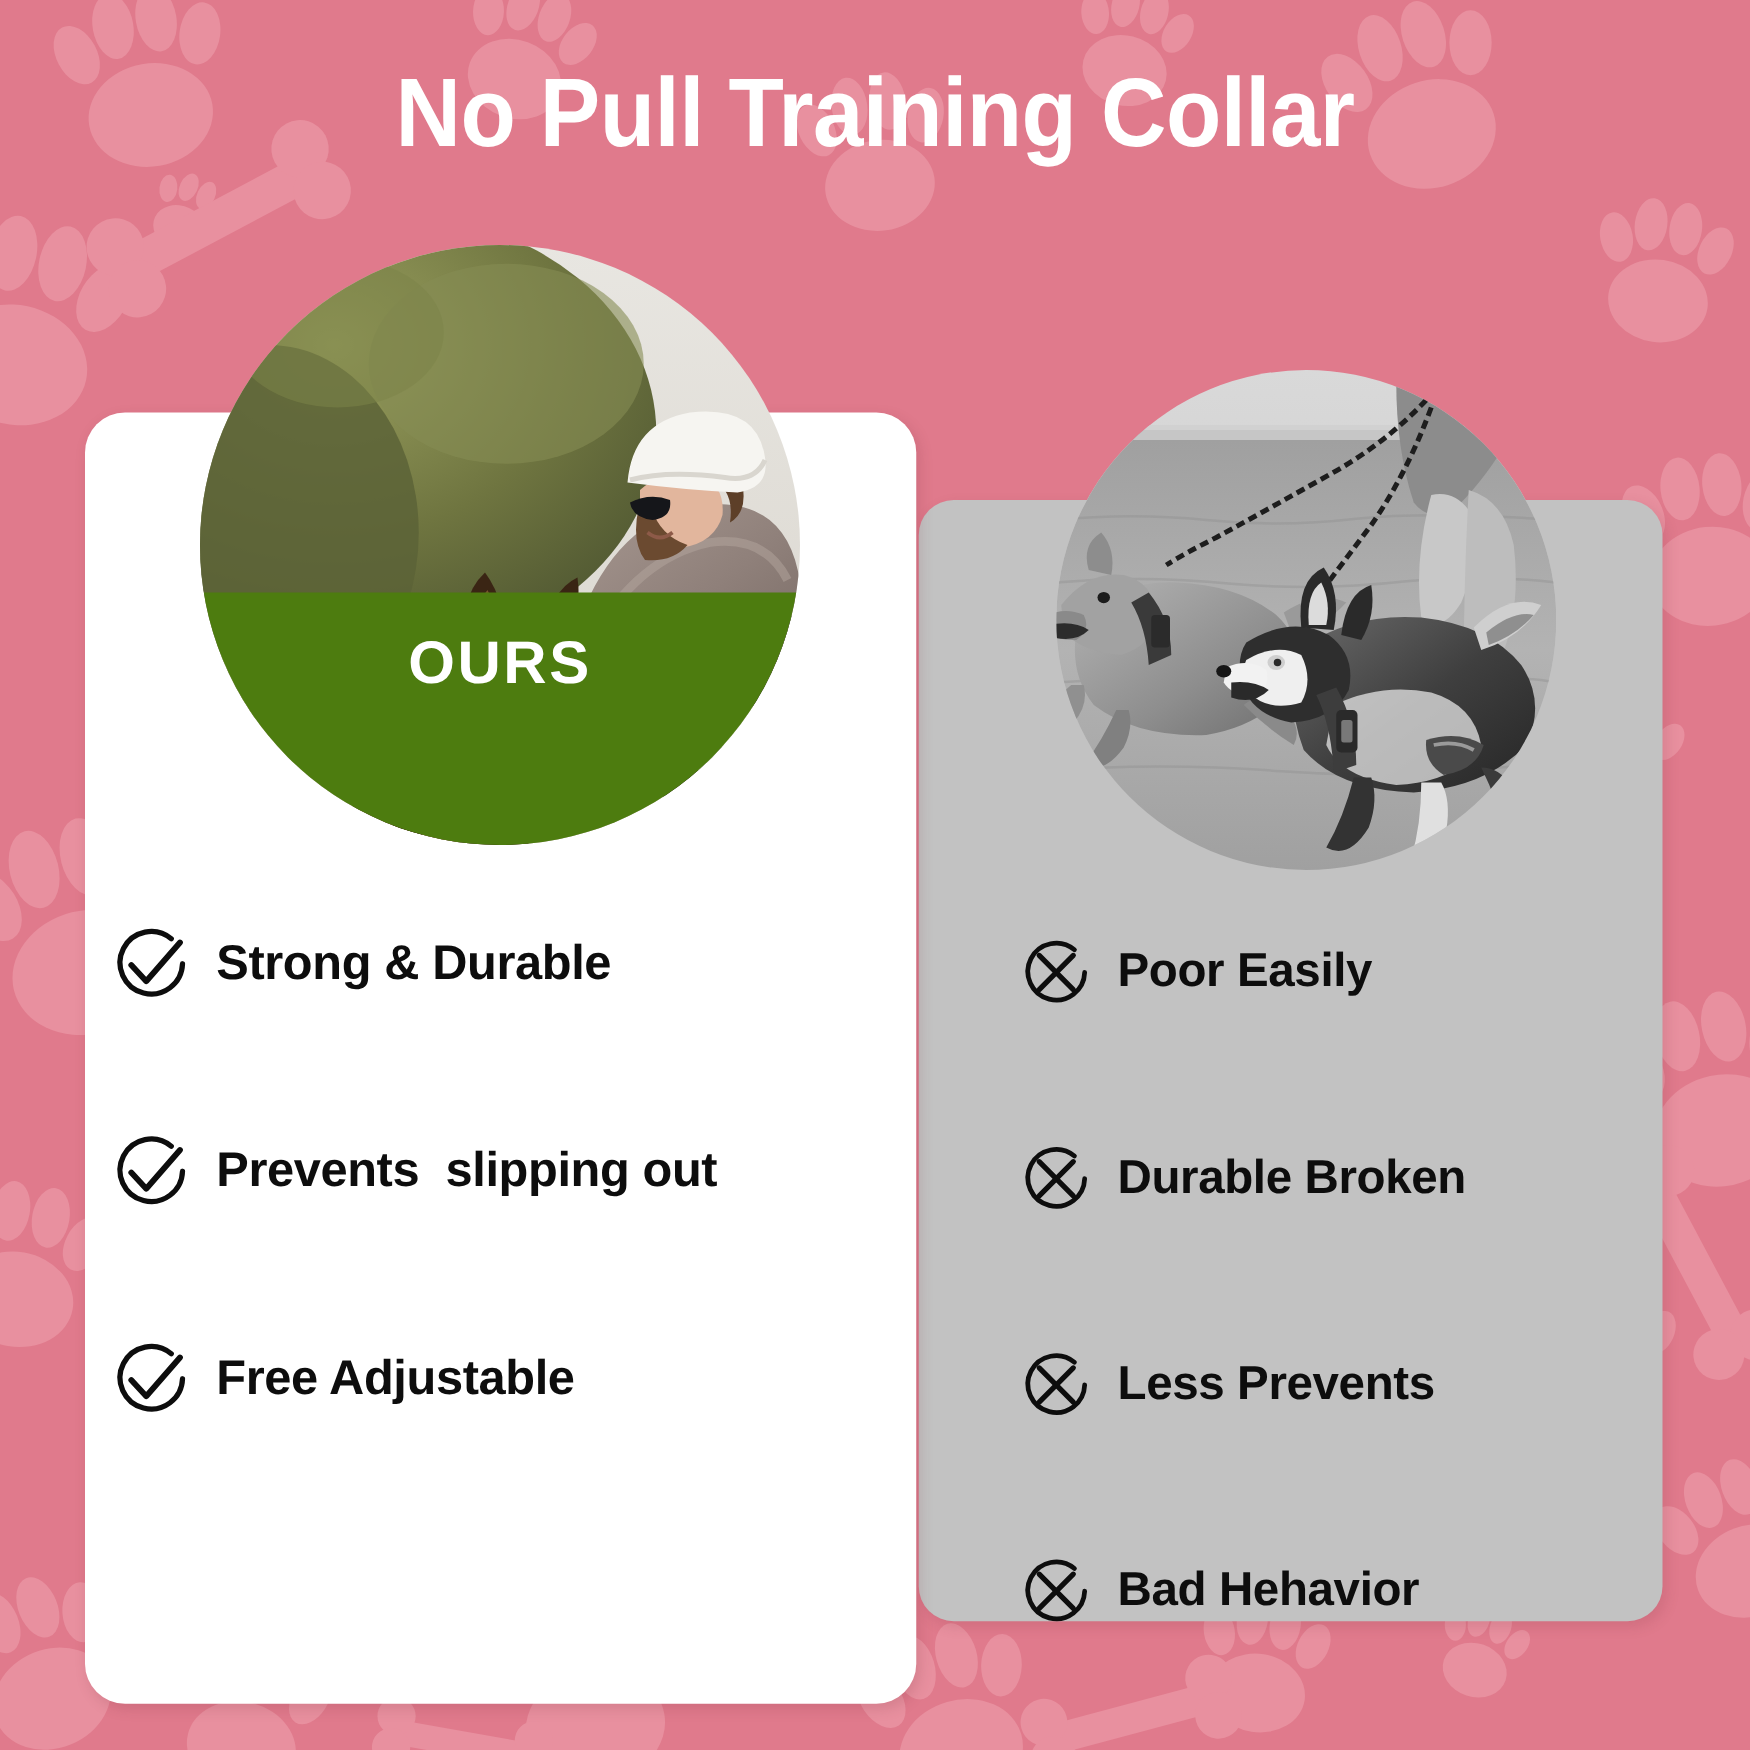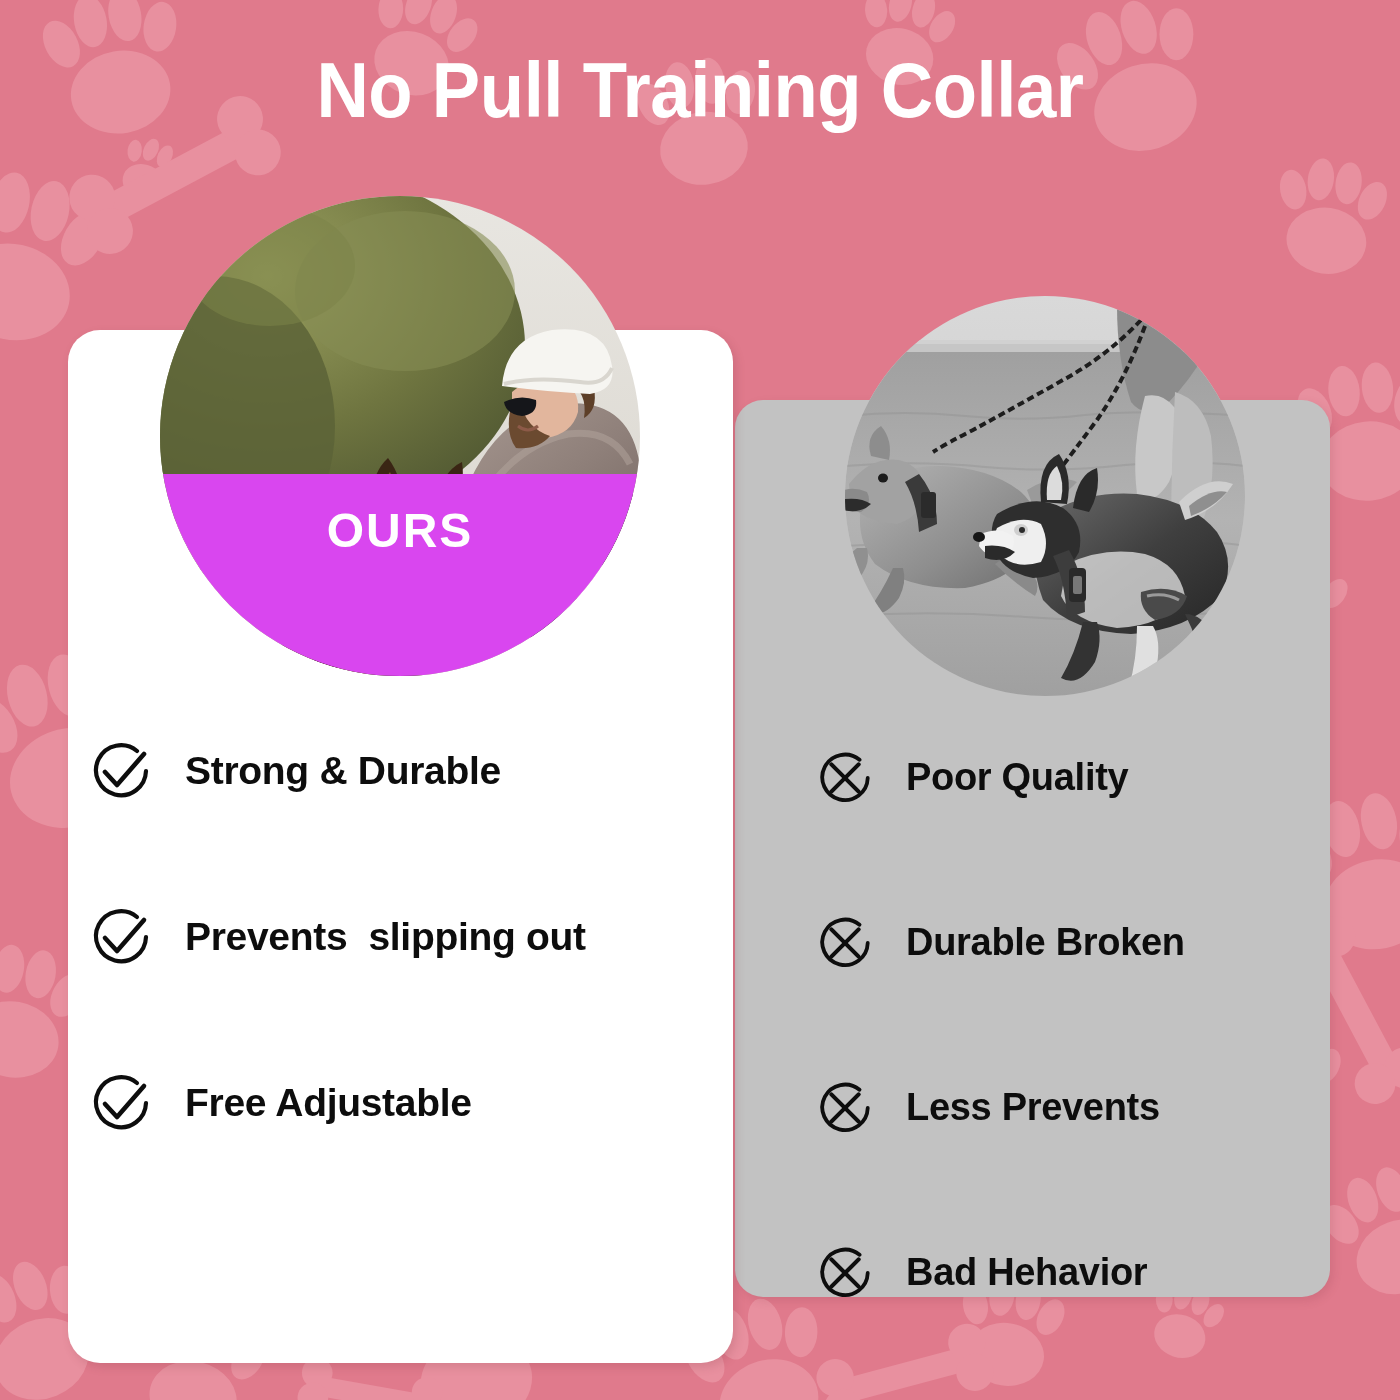--- a/index.html
+++ b/index.html
@@ -63,21 +63,21 @@
   
   .label-band {
     position:absolute;
     left:0; right:0; bottom:0;
     height:42%;
     display:flex;
     align-items:flex-start;
     justify-content:center;
     padding-top:6%;
   }
-  #ours-band { background:#d946ef; }
+  #ours-band { background:#4d7c0f; }
   #others-band { background:#fbfbfb; }
 
   .band-text {
     font-size:50px;
     font-weight:bold;
     letter-spacing:2px;
   }
   #ours-label { color:#ffffff; font-size:48px; }
   #others-label { color:#000000; font-size:50px; }
 
@@ -91,21 +91,21 @@
   }
 
   
   .feature-list { position:absolute; z-index:7; }
   #ours-list  { left:88px;  top:688px; width:620px; }
   #others-list{ left:815px; top:695px; width:440px; }
 
   .feature-row {
     display:flex;
     align-items:center;
-    gap:31px;
+    gap:19px;
   }
   #ours-list .feature-row  { height:166px; }
   #others-list .feature-row{ height:165px; }
 
   .feature-icon { flex:0 0 auto; width:66px; height:66px; }
   #others-list .feature-icon { width:60px; height:60px; }
 
   .feature-text {
     font-size:39px;
     font-weight:bold;
@@ -391,21 +391,21 @@
   </svg>
 </div>
 
 <div id="others-list" class="feature-list">
   <div class="feature-row">
     <svg class="feature-icon" viewBox="0 0 66 66">
       <path d="M49 13 A25 25 0 1 0 58 33" fill="none" stroke="#0d0d0d" stroke-width="4.2" stroke-linecap="round"></path>
       <path d="M18 18 L48 48" fill="none" stroke="#0d0d0d" stroke-width="4.6" stroke-linecap="round"></path>
       <path d="M48 18 L18 48" fill="none" stroke="#0d0d0d" stroke-width="4.6" stroke-linecap="round"></path>
     </svg>
-    <span class="feature-text">Poor Quality</span>
+    <span class="feature-text">Poor Easily</span>
   </div>
   <div class="feature-row">
     <svg class="feature-icon" viewBox="0 0 66 66">
       <path d="M49 13 A25 25 0 1 0 58 33" fill="none" stroke="#0d0d0d" stroke-width="4.2" stroke-linecap="round"></path>
       <path d="M18 18 L48 48" fill="none" stroke="#0d0d0d" stroke-width="4.6" stroke-linecap="round"></path>
       <path d="M48 18 L18 48" fill="none" stroke="#0d0d0d" stroke-width="4.6" stroke-linecap="round"></path>
     </svg>
     <span class="feature-text">Durable Broken</span>
   </div>
   <div class="feature-row">

